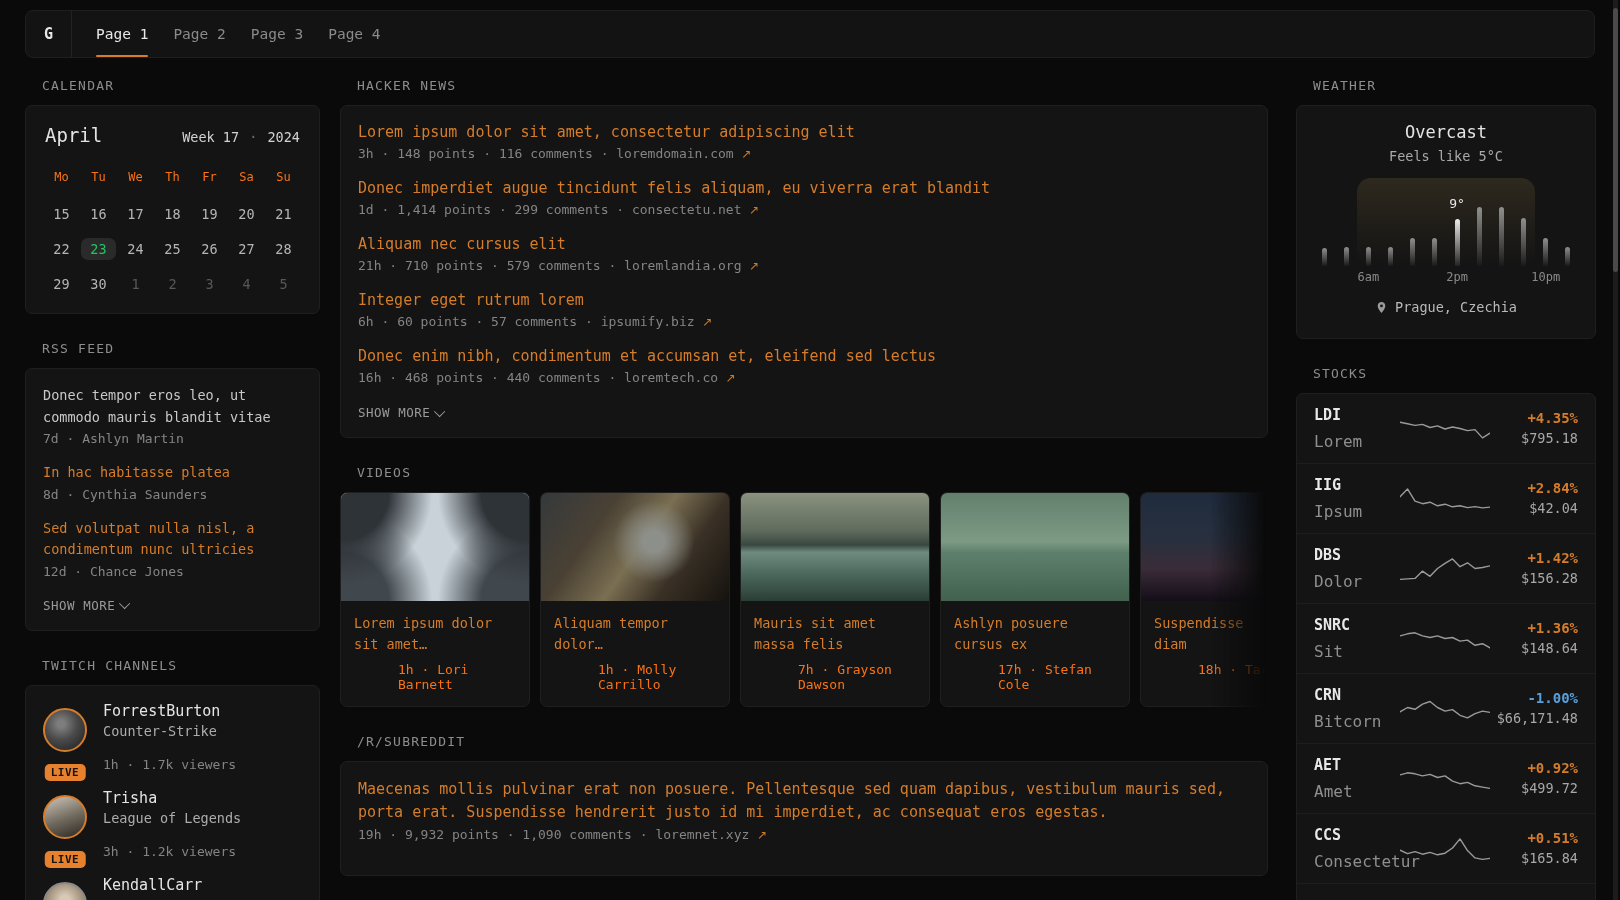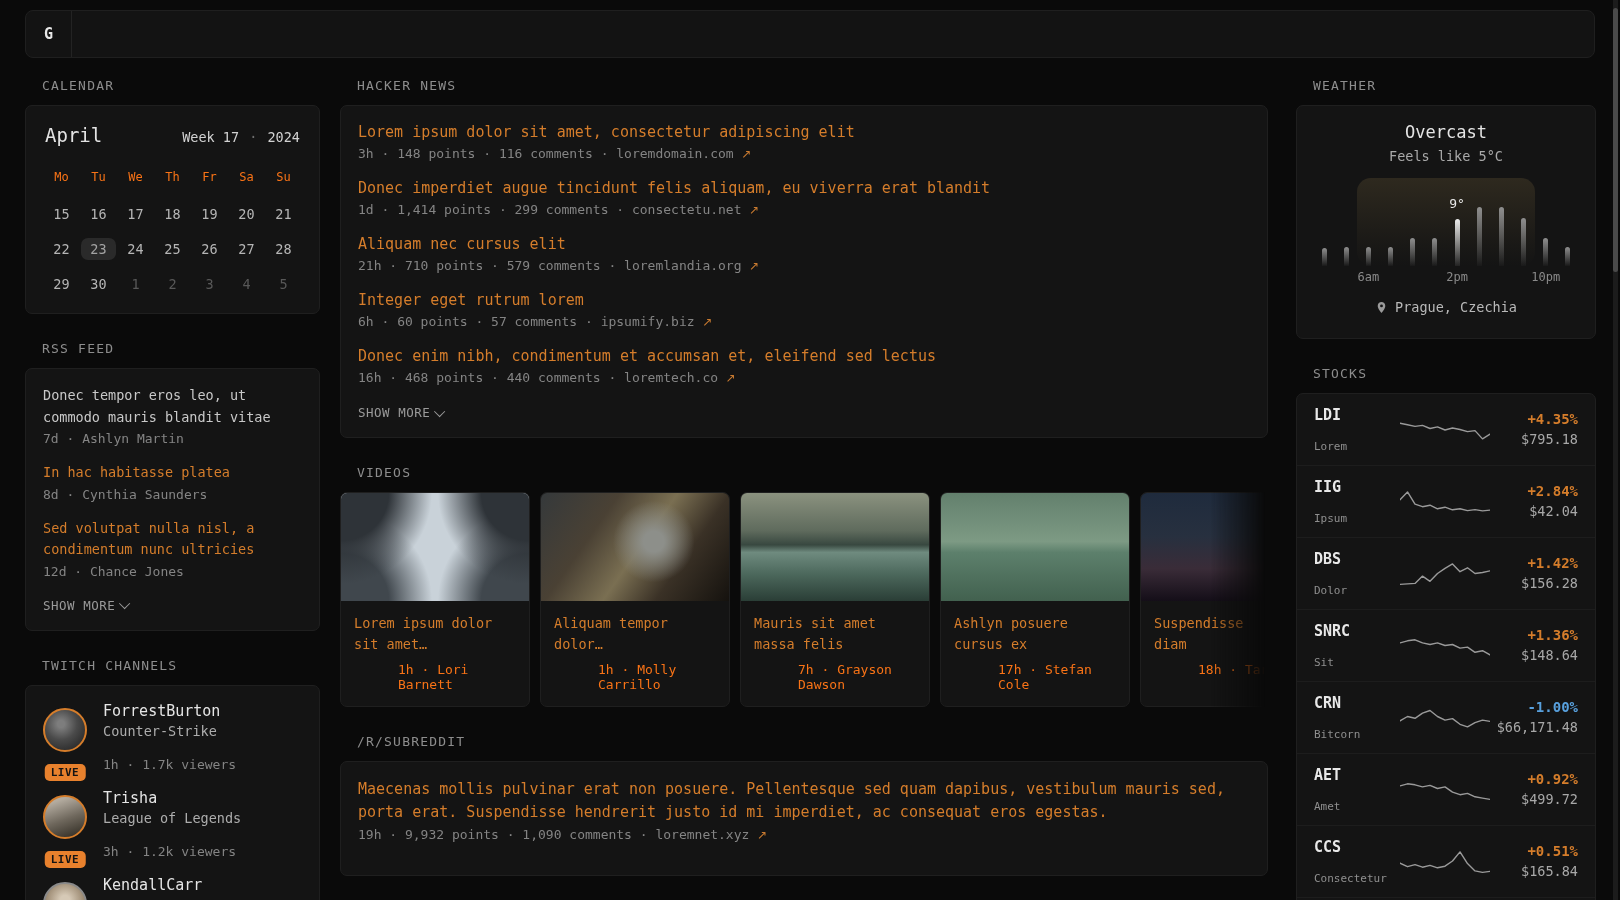--- a/index.html
+++ b/index.html
@@ -58,21 +58,21 @@
   .cal-grid {
     display:grid; grid-template-columns:repeat(7,1fr);
     margin-top:18px; row-gap:9px;
   }
   .cal-cell {
     height:26px; display:flex; align-items:center; justify-content:center;
     font-size:13.5px; color:#b5b5b5;
   }
   .cal-cell.hdr { font-size:12px; color:#f97316; margin-bottom:2px; }
   .cal-cell.sel span {
-    background:#2a2a2a; color:#a3a3a3; border-radius:7px;
+    background:#2a2a2a; color:#22c55e; border-radius:7px;
     padding:3px 9px;
   }
   .cal-cell.muted { color:#585858; }
 
   
   .rss-item { margin-bottom:16px; }
   .rss-item:last-of-type { margin-bottom:14px; }
   .rss-title { font-size:13.5px; line-height:21.5px; color:#c9c9c9; white-space:pre-line; cursor:pointer; }
   .rss-title.orange { color:#d57d2b; }
   .meta { font-size:13px; color:#848484; margin-top:3px; }
@@ -179,39 +179,45 @@
 
   
   .stocks-card { padding:0 0; }
   .stock-row {
     display:flex; align-items:center; padding:12px 17px; cursor:pointer;
     border-bottom:1px solid #1d1d1d;
   }
   .stock-row:last-child { border-bottom:none; }
   .stock-id { width:86px; flex:none; }
   .stock-ticker { font-size:15px; font-weight:bold; color:#e8e8e8; }
-  .stock-name { font-size:11px; color:#8f8f8f; margin-top:16px; }
+  .stock-name { font-size:16px; color:#8f8f8f; margin-top:8px; }
   .spark { width:90px; height:30px; flex:none; }
   .spark polyline { fill:none; stroke:#9a9a9a; stroke-width:1.4; stroke-linejoin:round; stroke-linecap:round; }
   .stock-right { flex:1; text-align:right; }
   .stock-change { font-size:14px; font-weight:bold; color:#d57d2b; }
   .stock-change.down { color:#58a0dd; }
   .stock-price { font-size:13.5px; color:#a8a8a8; margin-top:4px; }
 
   
   .scroll-track { position:absolute; right:2px; top:0; width:5px; height:900px; background:#1c1c1c; }
   .scroll-thumb { position:absolute; right:2px; top:8px; width:5px; height:264px; background:#4a4a4a; border-radius:3px; }
 </style>
 </head>
 <body>
 
 <div class="page">
 
   <nav class="navbar">
     <div class="nav-logo">G</div>
+    <div class="nav-tabs">
+      <a class="nav-tab active">Page 1</a>
+      <a class="nav-tab">Page 2</a>
+      <a class="nav-tab">Page 3</a>
+      <a class="nav-tab">Page 4</a>
+    </div>
   </nav>
 
   <div class="columns">
 
     <section class="col-left">
 
       <div class="widget">
         <h2 class="w-title">CALENDAR</h2>
         <div class="card">
           <div class="cal-head">

